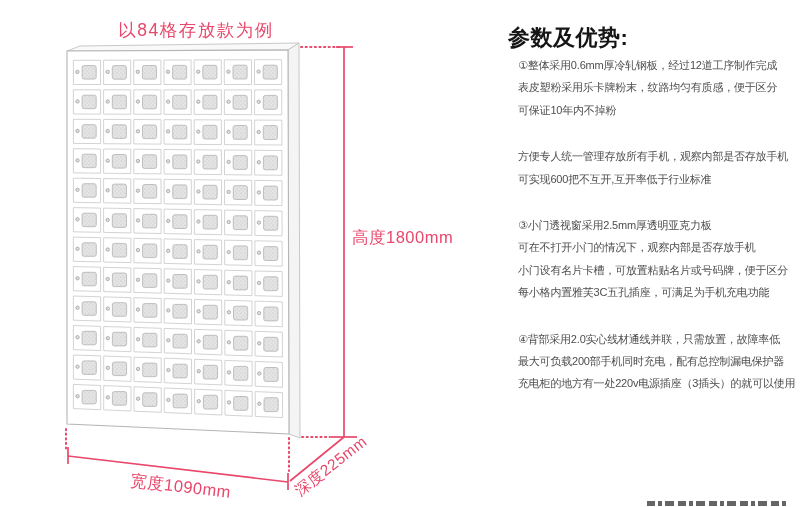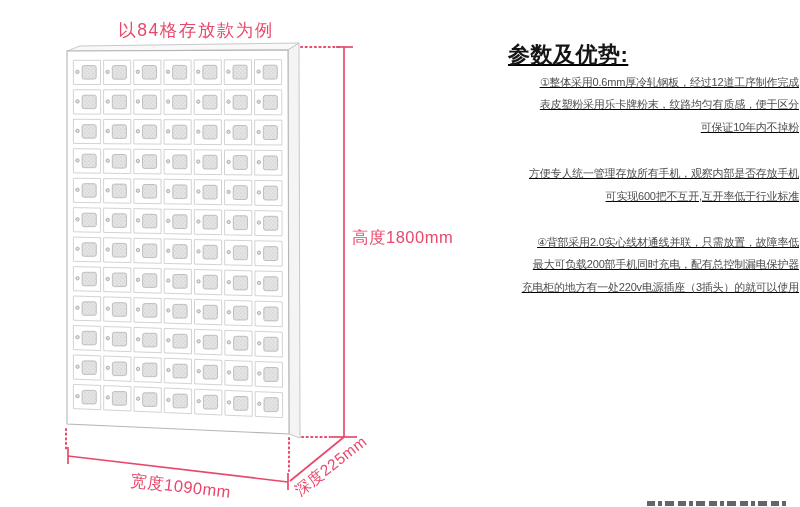--- a/index.html
+++ b/index.html
@@ -18,26 +18,26 @@
   .door    { fill: #ffffff; stroke: #c8c8c8; stroke-width: .8; }
   .keyhole { fill: #e0e0e0; stroke: #979797; stroke-width: .7; }
   .window  { fill: url(#speckle); stroke: #b2b2b2; stroke-width: .8; }
   .dim      { stroke: var(--accent); stroke-width: 1.7; fill: none; }
   .dim.dot  { stroke-dasharray: 1.2 3.4; stroke-linecap: round; stroke-width: 2; }
   .dimtext  { fill: var(--accent); }
   .example-label { font-size: 17.5px; letter-spacing: 1.5px; }
   .height-label, .width-label { font-size: 16.5px; letter-spacing: .5px; }
   .depth-label { font-size: 15.5px; letter-spacing: .5px; }
   
-  .panel { position: absolute; left: 508px; top: 39px; width: 292px; text-decoration: underline; }
+  .panel { position: absolute; left: 508px; top: 22px; width: 292px; }
   .panel-title {
     font-size: 22px; font-weight: 700; color: #151515;
     letter-spacing: .5px; line-height: 32px; white-space: nowrap;
   }
-  .para { margin: 1px; padding: 0; margin-bottom: 24px; text-align: right; }
+  .para { margin: 10px; padding: 0; margin-bottom: 24px; }
   .para:first-of-type { margin-top: 0; }
   .paras { margin-top: 0; }
   .line {
     font-size: 11px; color: #4d4d4d; line-height: 22.4px;
     letter-spacing: -0.2px; white-space: nowrap;
   }
   
   .clipped-strip {
     position: absolute; left: 647px; top: 501px; width: 142px; height: 5px;
     background: repeating-linear-gradient(90deg,
@@ -352,20 +352,26 @@
       <div class="para">
         <div class="line">①整体采用0.6mm厚冷轧钢板，经过12道工序制作完成</div>
         <div class="line">表皮塑粉采用乐卡牌粉末，纹路均匀有质感，便于区分</div>
         <div class="line">可保证10年内不掉粉</div>
       </div>
       <div class="para">
         <div class="line">方便专人统一管理存放所有手机，观察内部是否存放手机</div>
         <div class="line">可实现600把不互开,互开率低于行业标准</div>
       </div>
       <div class="para">
+        <div class="line">③小门透视窗采用2.5mm厚透明亚克力板</div>
+        <div class="line">可在不打开小门的情况下，观察内部是否存放手机</div>
+        <div class="line">小门设有名片卡槽，可放置粘贴名片或号码牌，便于区分</div>
+        <div class="line">每小格内置雅芙3C五孔插座，可满足为手机充电功能</div>
+      </div>
+      <div class="para">
         <div class="line">④背部采用2.0实心线材通线并联，只需放置，故障率低</div>
         <div class="line">最大可负载200部手机同时充电，配有总控制漏电保护器</div>
         <div class="line">充电柜的地方有一处220v电源插座（3插头）的就可以使用</div>
       </div>
     </div>
   </div>
 
   <div class="clipped-strip"></div>
 </div>
 

